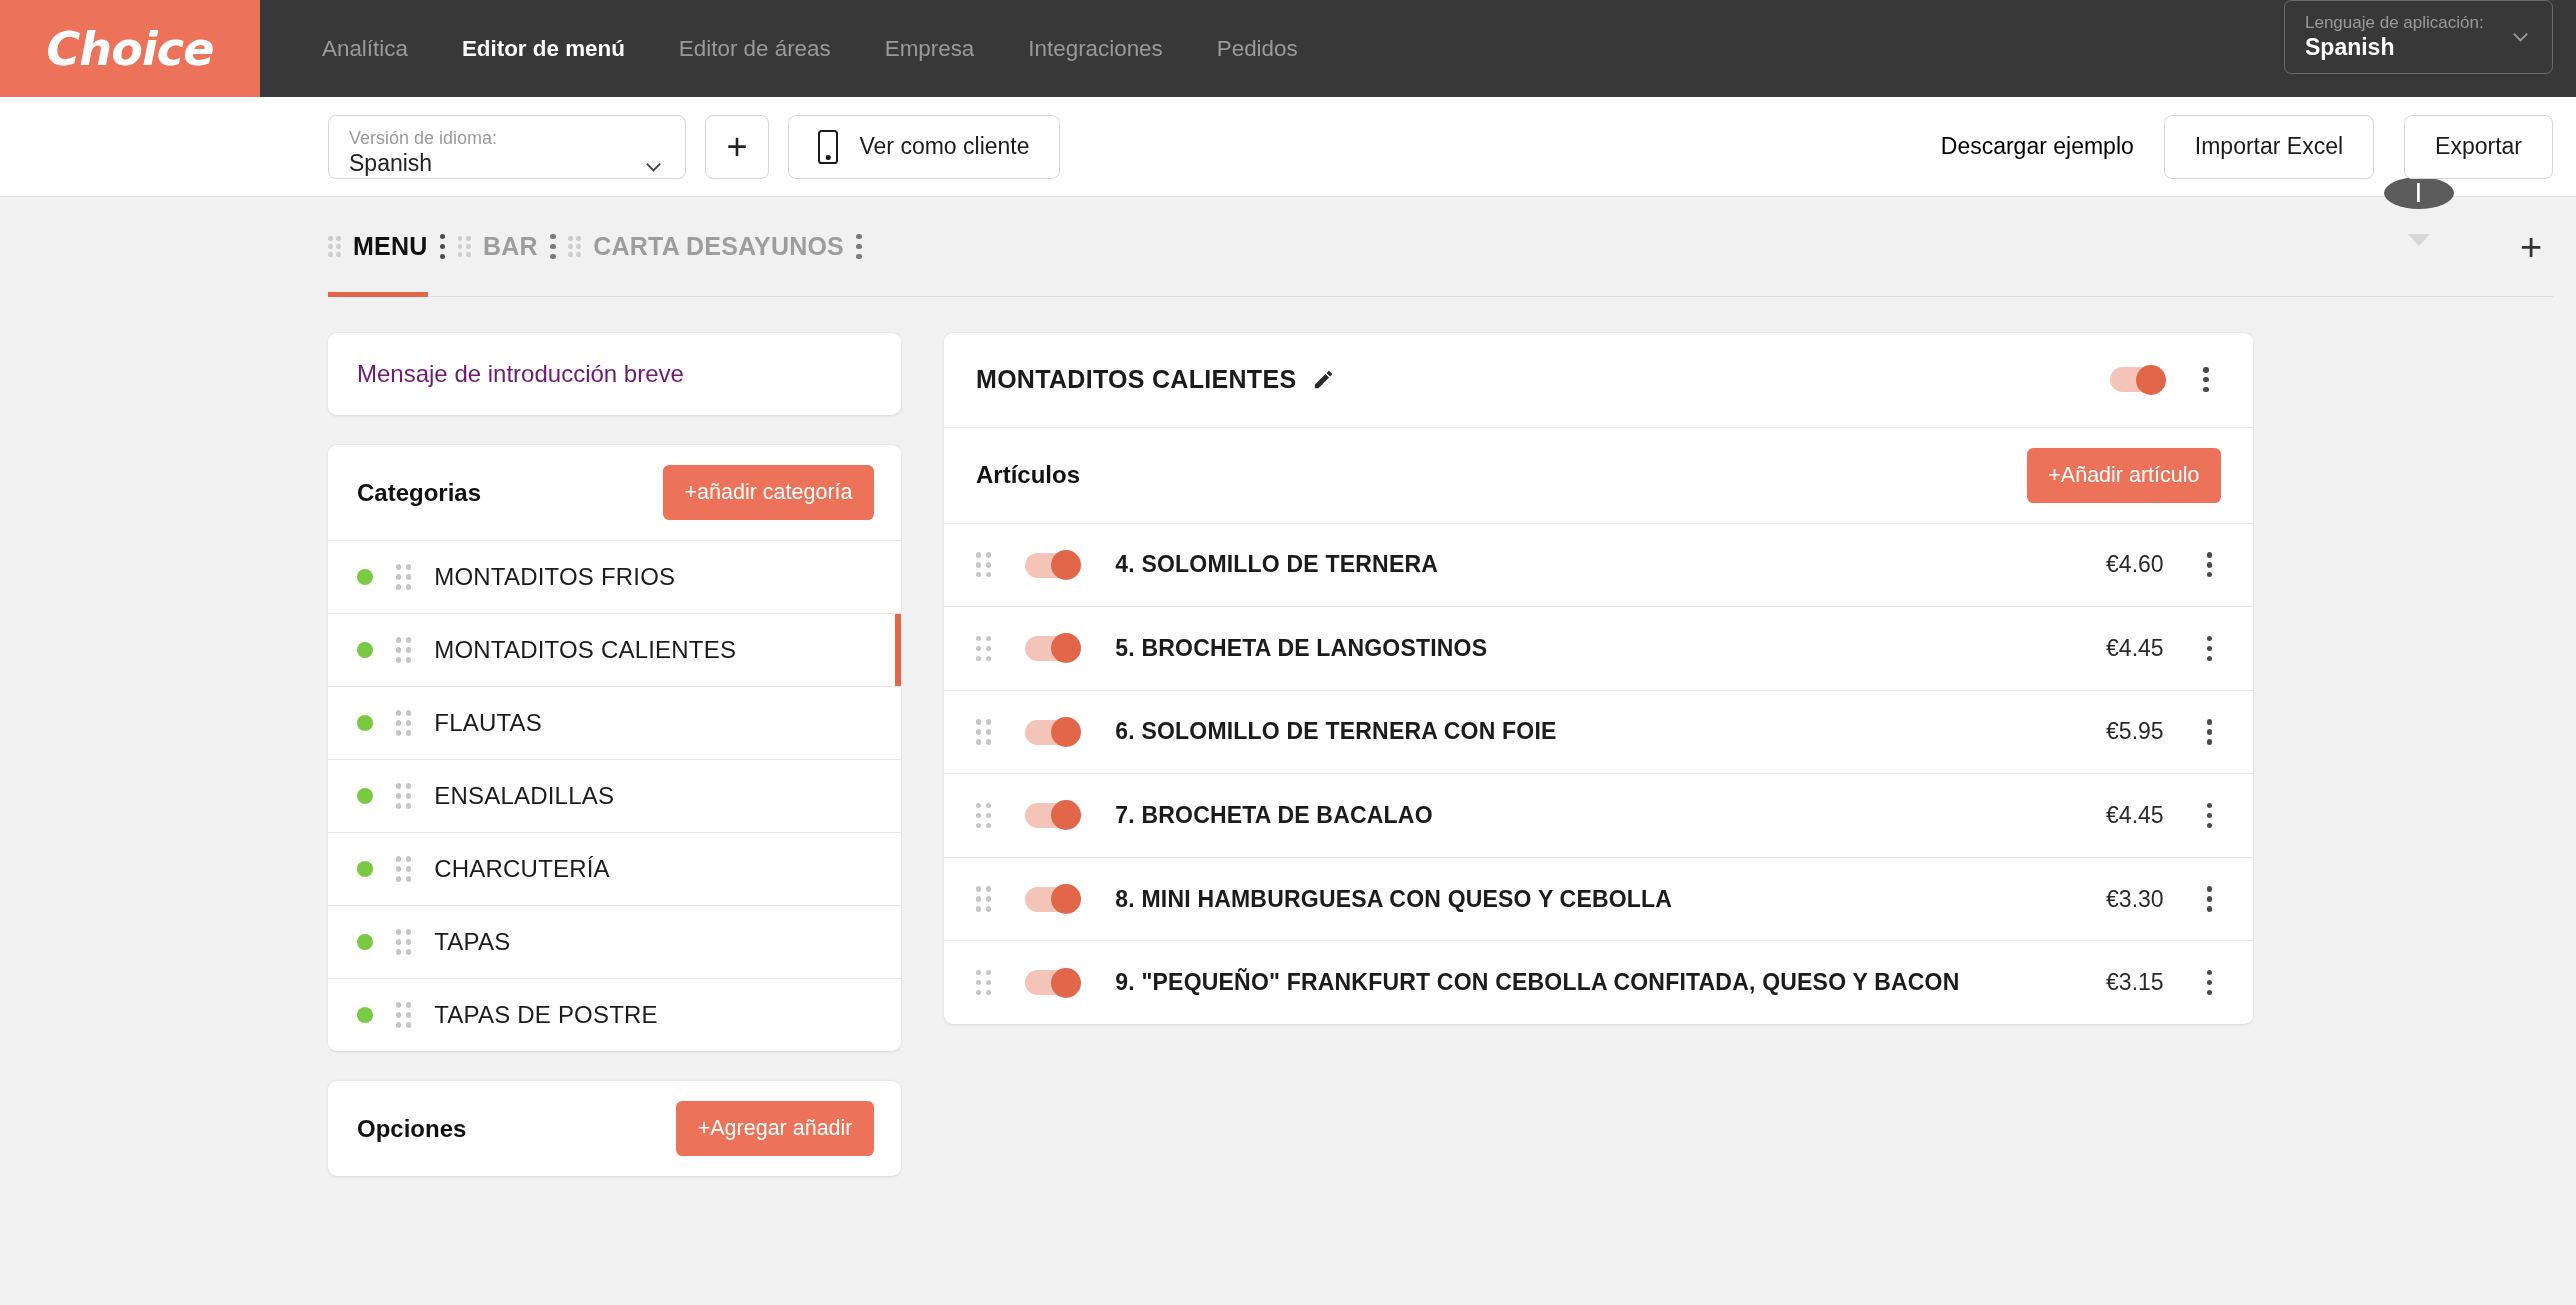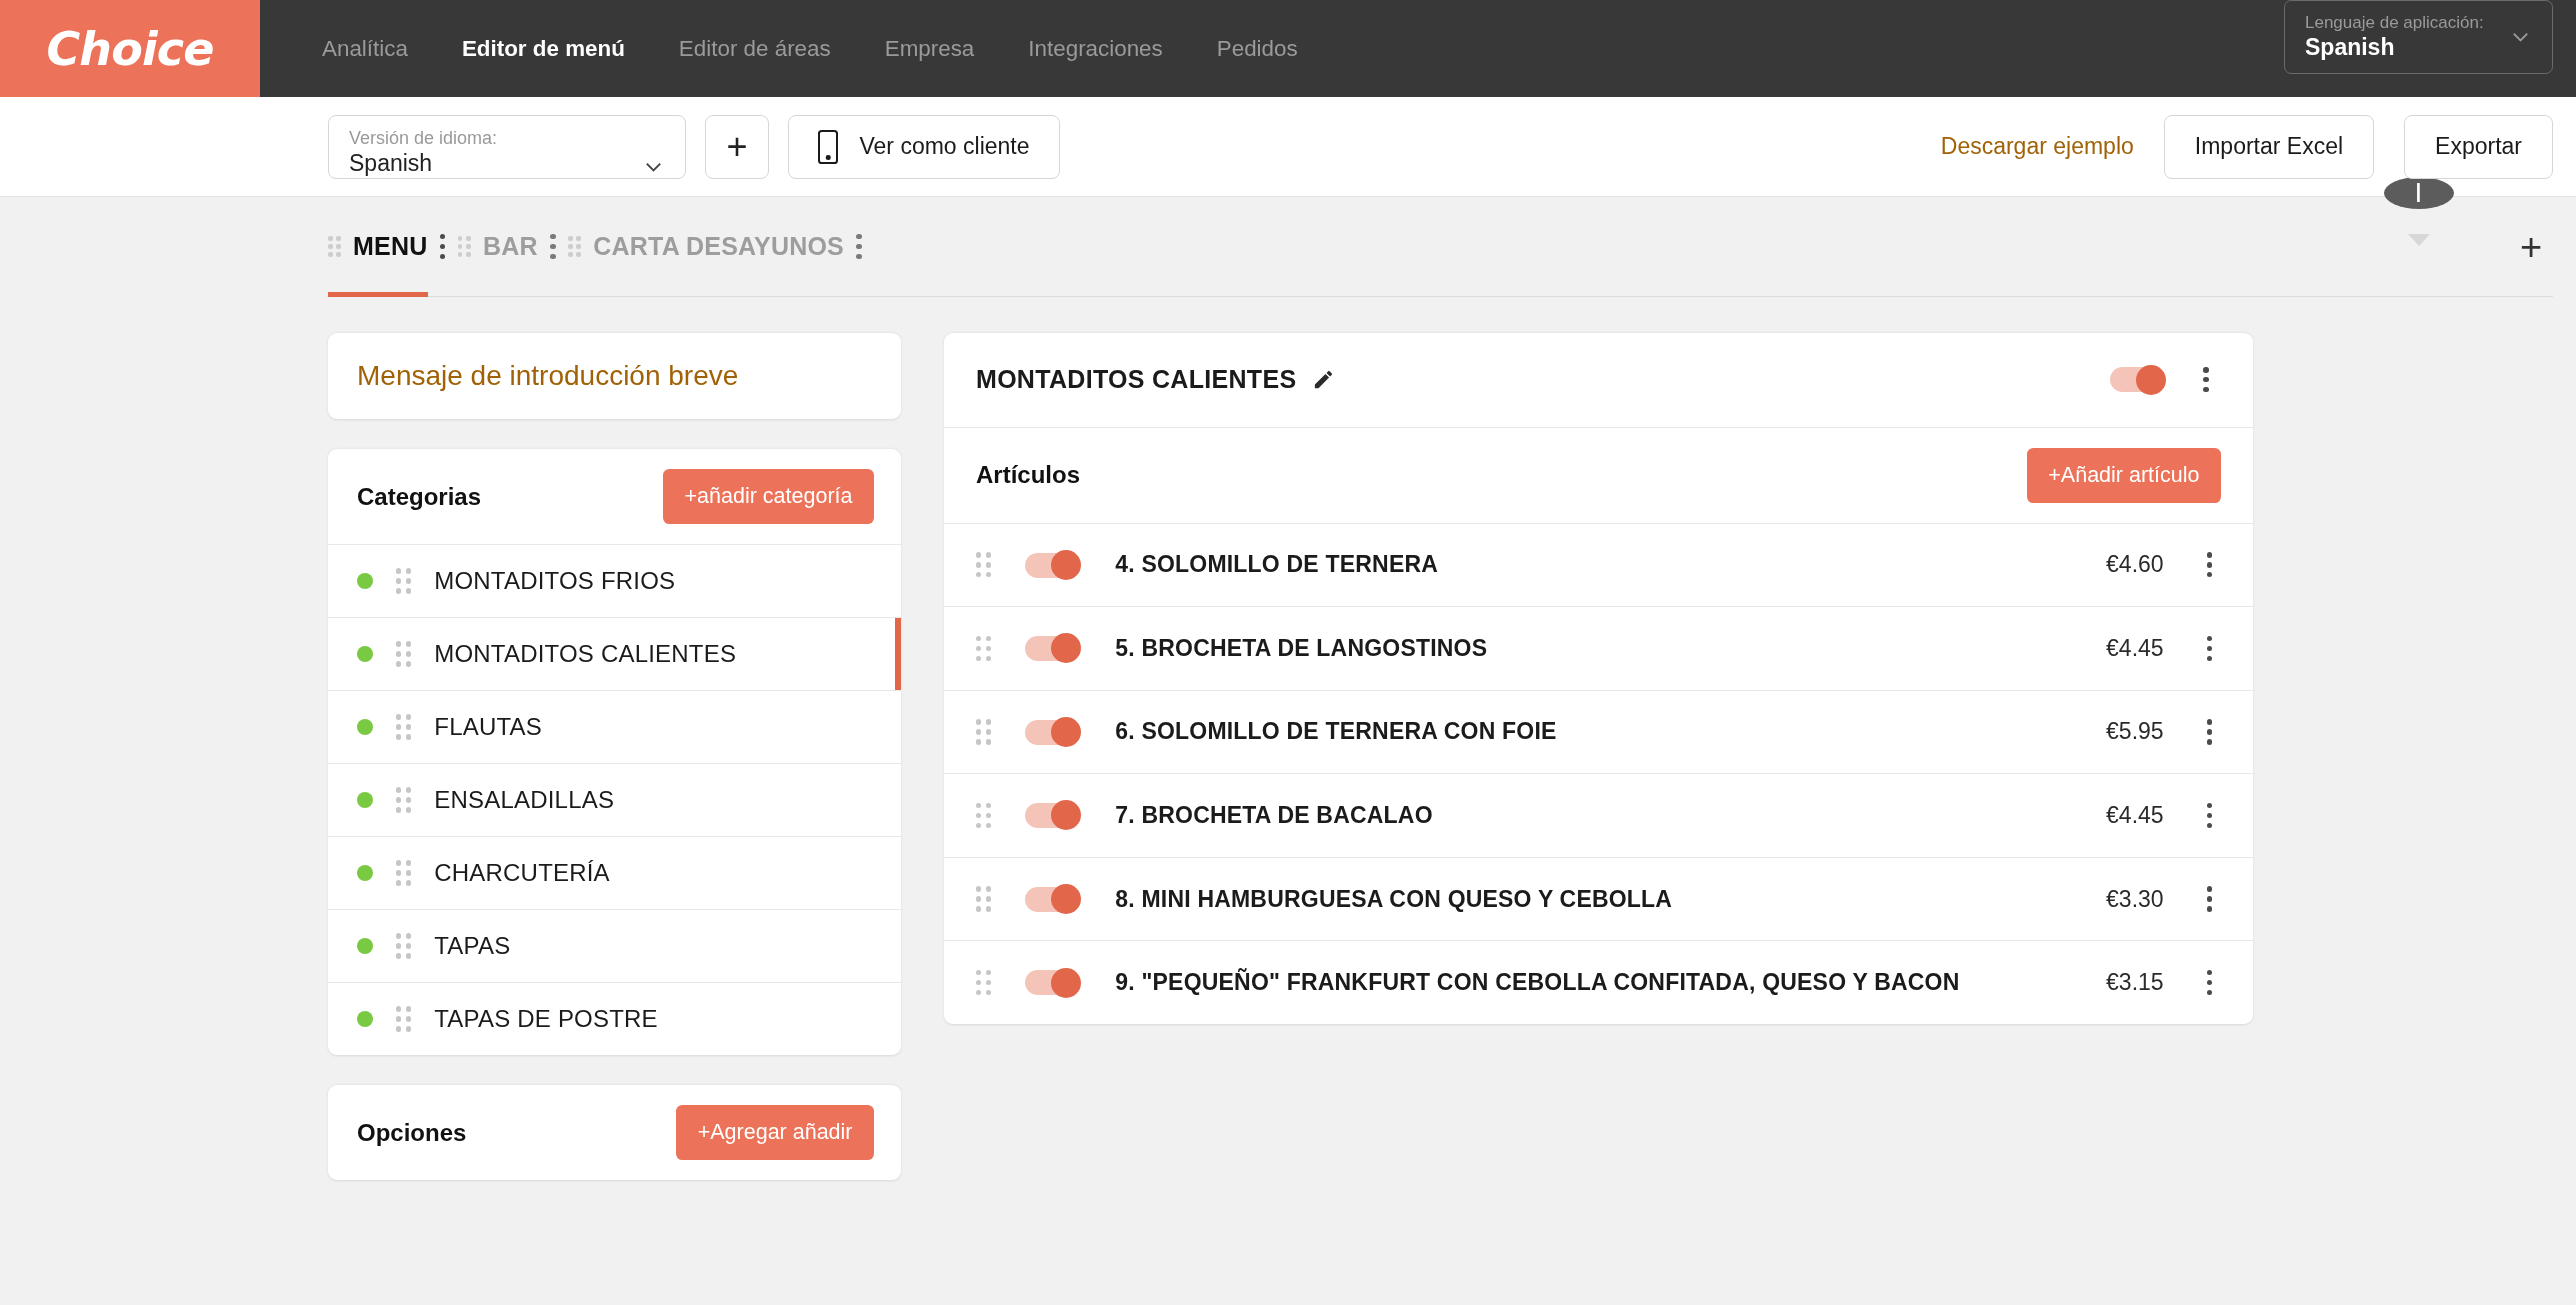--- a/index.html
+++ b/index.html
@@ -149,21 +149,21 @@
   }
   .phone-icon::after {
     content: "";
     position: absolute;
     bottom: 1.8px; left: 50%;
     transform: translateX(-50%);
     width: 4.5px; height: 4.5px; border-radius: 50%;
     background: #1b1b1b;
   }
   .link-btn {
-    color: #a16207;
+    color: #000000;
     font-size: 23px;
     cursor: pointer;
     background: none; border: none;
     font-family: inherit;
   }
   .outline-btn {
     height: 64px;
     border: 0.9px solid #d6d6d6;
     border-radius: 8px;
     background: #fff;
@@ -258,22 +258,22 @@
 
   .card {
     background: #ffffff;
     border-radius: 9px;
     box-shadow: 0 0.9px 2.7px rgba(0,0,0,0.10);
   }
   .card + .card { margin-top: 30px; }
 
   .intro-card {
     padding: 27px 29px;
-    font-size: 28px;
-    color: #a16207;
+    font-size: 24px;
+    color: #701a75;
   }
 
   .cat-header {
     display: flex;
     align-items: center;
     justify-content: space-between;
     padding: 20px 27px 20px 29px;
   }
   .cat-title { font-size: 24px; font-weight: bold; color: #111; }
 

